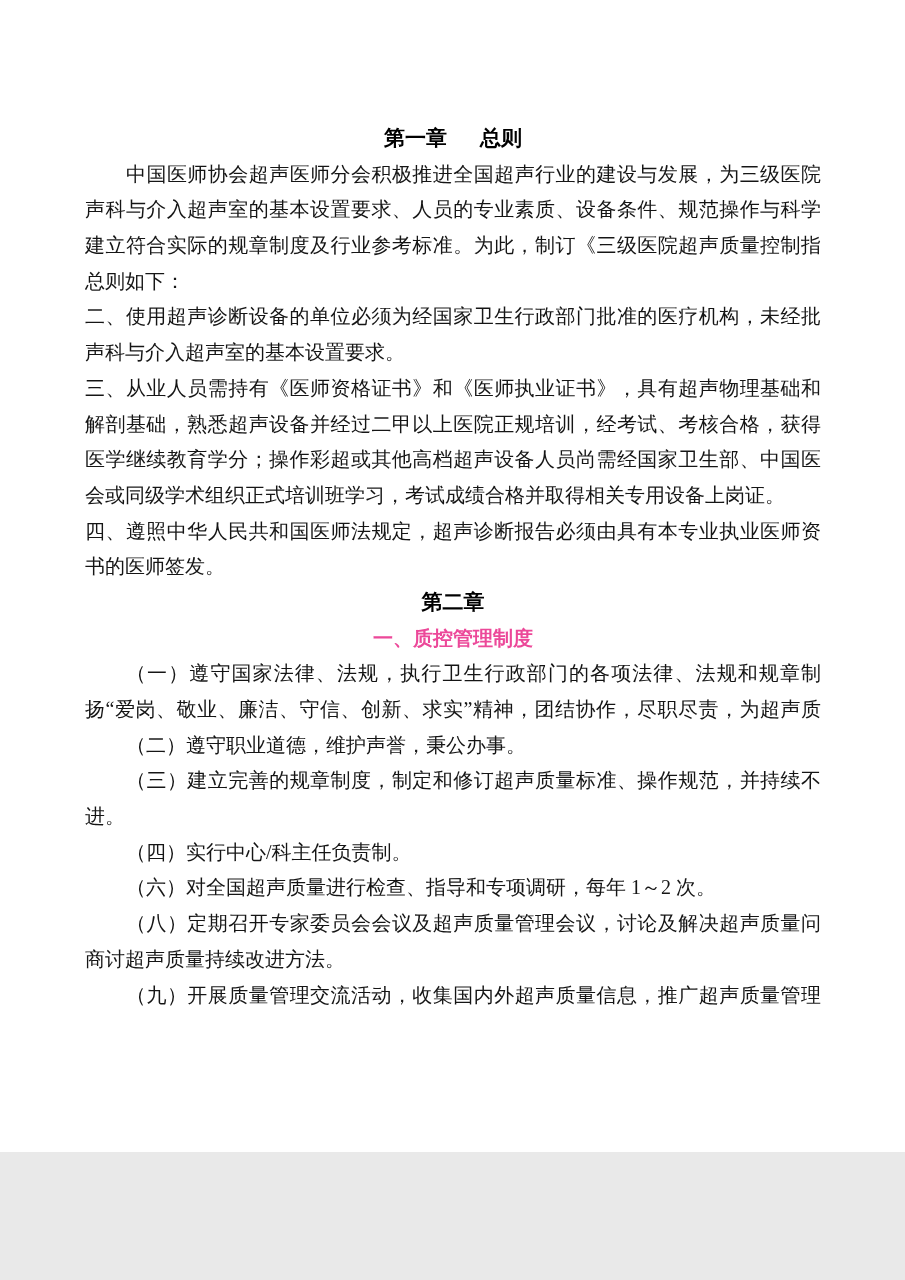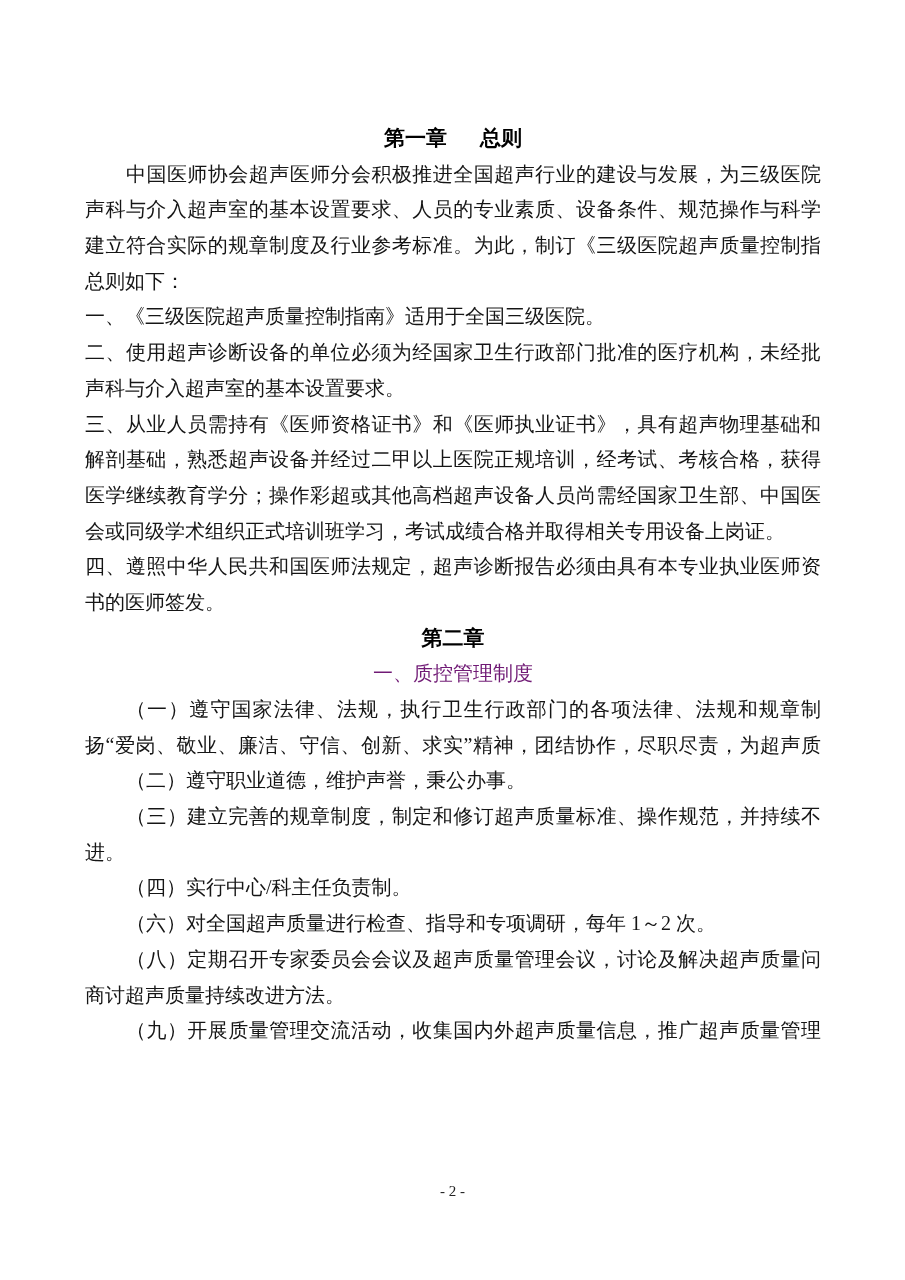--- a/index.html
+++ b/index.html
@@ -3,21 +3,21 @@
 <meta charset="utf-8">
 <style>
   html, body {
     margin: 0;
     padding: 0;
     background: #e9e9e9;
   }
   .page {
     position: relative;
     width: 905px;
-    height: 1280px;
+    height: 1152px;
     background: #ffffff;
     margin: 0 auto;
     overflow: hidden;
     font-family: "Liberation Serif", "DejaVu Serif", serif;
     color: #151515;
   }
   .content {
     position: absolute;
     left: 85px;
     top: 121px;
@@ -42,25 +42,25 @@
     justify-content: center;
     gap: 33px;
     font-weight: 700;
     font-size: 21px;
     line-height: 35.7px;
     height: 35.7px;
     color: #000;
   }
   .section-heading {
     text-align: center;
-    font-weight: 400;
+    font-weight: 700;
     font-size: 20px;
     line-height: 35.7px;
     height: 35.7px;
-    color: #701a75;
+    color: #ec4899;
   }
   .page-footer {
     position: absolute;
     left: 0;
     right: 0;
     top: 1180px;
     text-align: center;
     font-size: 15px;
     line-height: 22px;
     color: #222;
@@ -73,23 +73,20 @@
   <main class="content" id="doc-content">
       <div class="chapter-heading">
         <span>第一章</span>
         <span>总则</span>
       </div>
       <div class="para">
         <div class="line j i">中国医师协会超声医师分会积极推进全国超声行业的建设与发展，为三级医院的超</div>
         <div class="line j">声科与介入超声室的基本设置要求、人员的专业素质、设备条件、规范操作与科学管理</div>
         <div class="line j">建立符合实际的规章制度及行业参考标准。为此，制订《三级医院超声质量控制指南》</div>
         <div class="line">总则如下：</div>
-      </div>
-      <div class="para">
-        <div class="line">一、《三级医院超声质量控制指南》适用于全国三级医院。</div>
       </div>
       <div class="para">
         <div class="line j">二、使用超声诊断设备的单位必须为经国家卫生行政部门批准的医疗机构，未经批准成</div>
         <div class="line">声科与介入超声室的基本设置要求。</div>
       </div>
       <div class="para">
         <div class="line j">三、从业人员需持有《医师资格证书》和《医师执业证书》，具有超声物理基础和超声</div>
         <div class="line j">解剖基础，熟悉超声设备并经过二甲以上医院正规培训，经考试、考核合格，获得超声</div>
         <div class="line j">医学继续教育学分；操作彩超或其他高档超声设备人员尚需经国家卫生部、中国医师协</div>
         <div class="line">会或同级学术组织正式培训班学习，考试成绩合格并取得相关专用设备上岗证。</div>

